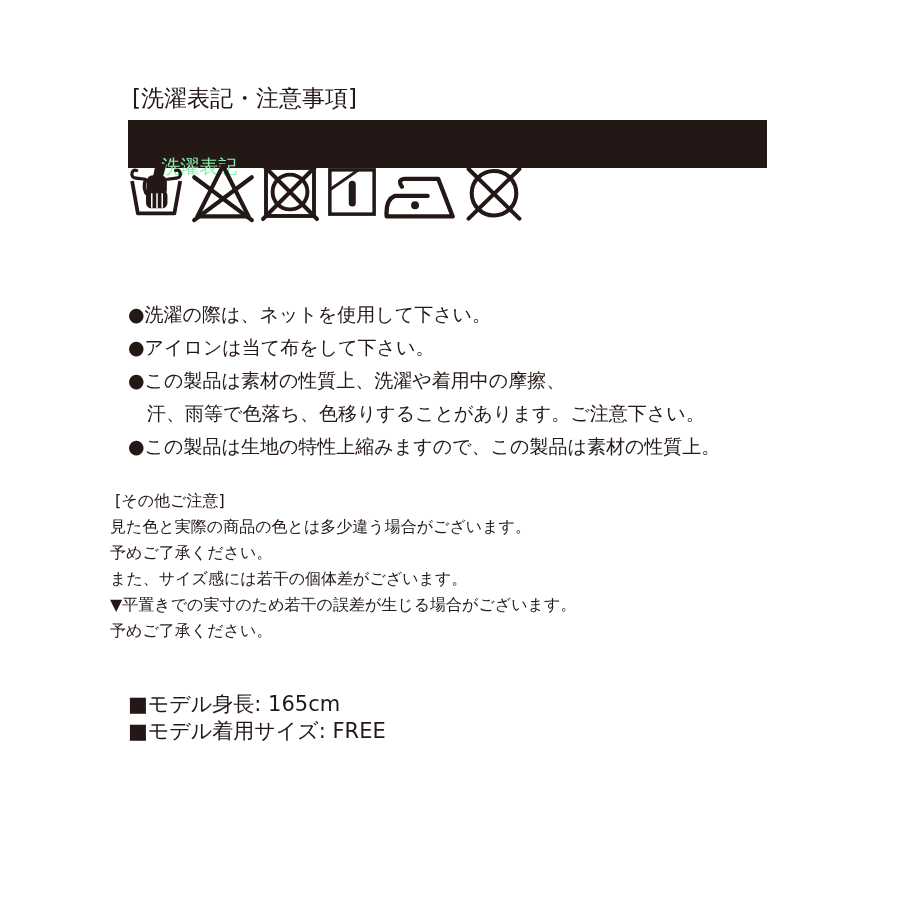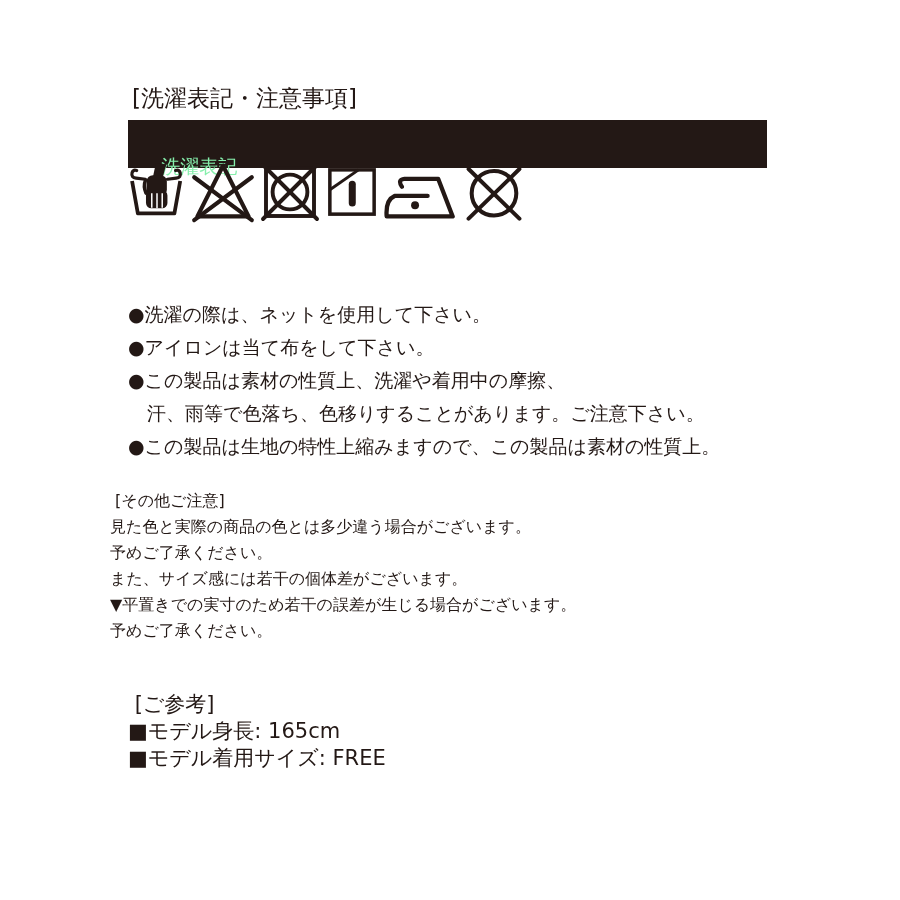--- a/index.html
+++ b/index.html
@@ -104,18 +104,17 @@
   <div class="other-notes">
     <div class="line"> [その他ご注意]</div>
     <div class="line">見た色と実際の商品の色とは多少違う場合がございます。</div>
     <div class="line">予めご了承ください。</div>
     <div class="line">また、サイズ感には若干の個体差がございます。</div>
     <div class="line">▼平置きでの実寸のため若干の誤差が生じる場合がございます。</div>
     <div class="line">予めご了承ください。</div>
   </div>
 
   <div class="reference">
-    <div class="line"> [ご参考]</div>
     <div class="line">■モデル身長: 165cm</div>
     <div class="line">■モデル着用サイズ: FREE</div>
   </div>
 
 </div>
 
 </body></html>

